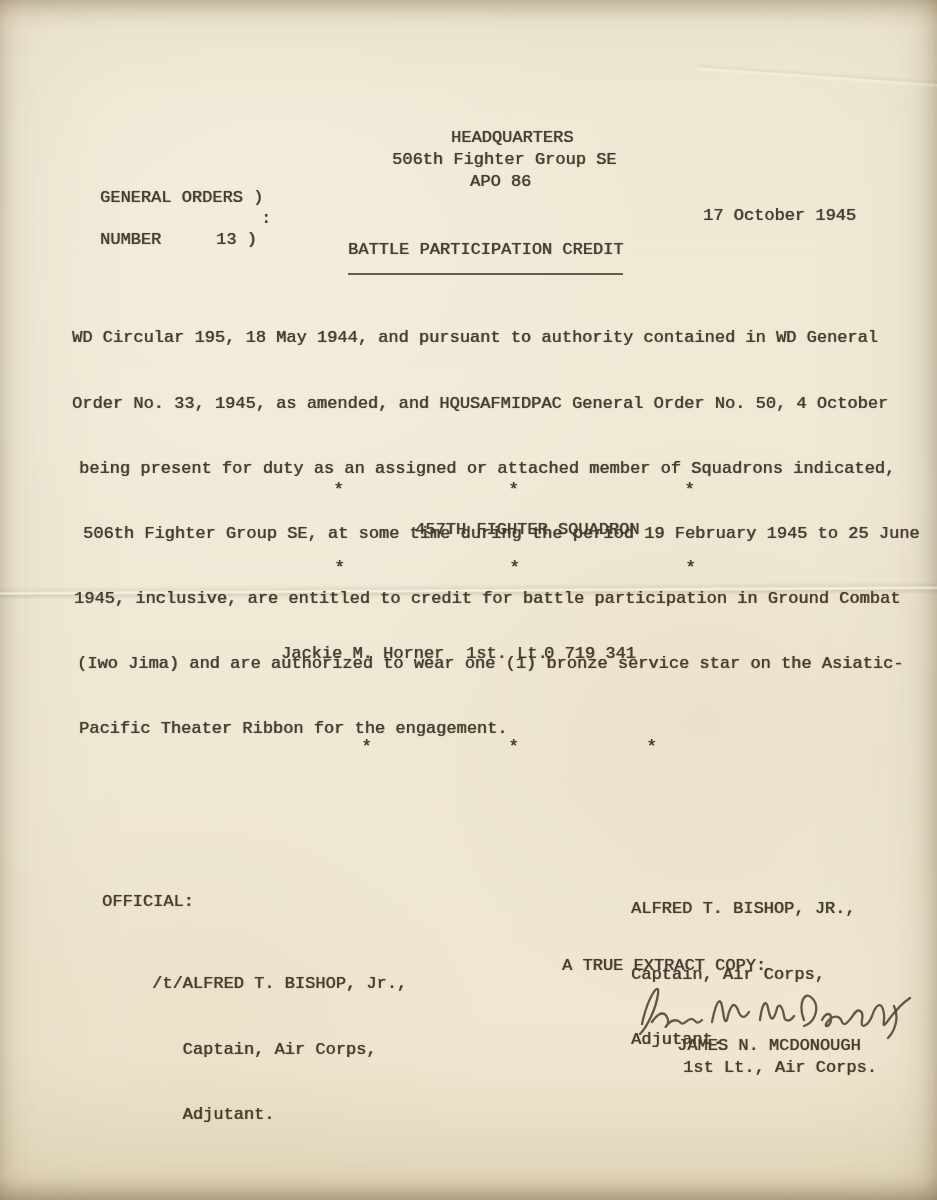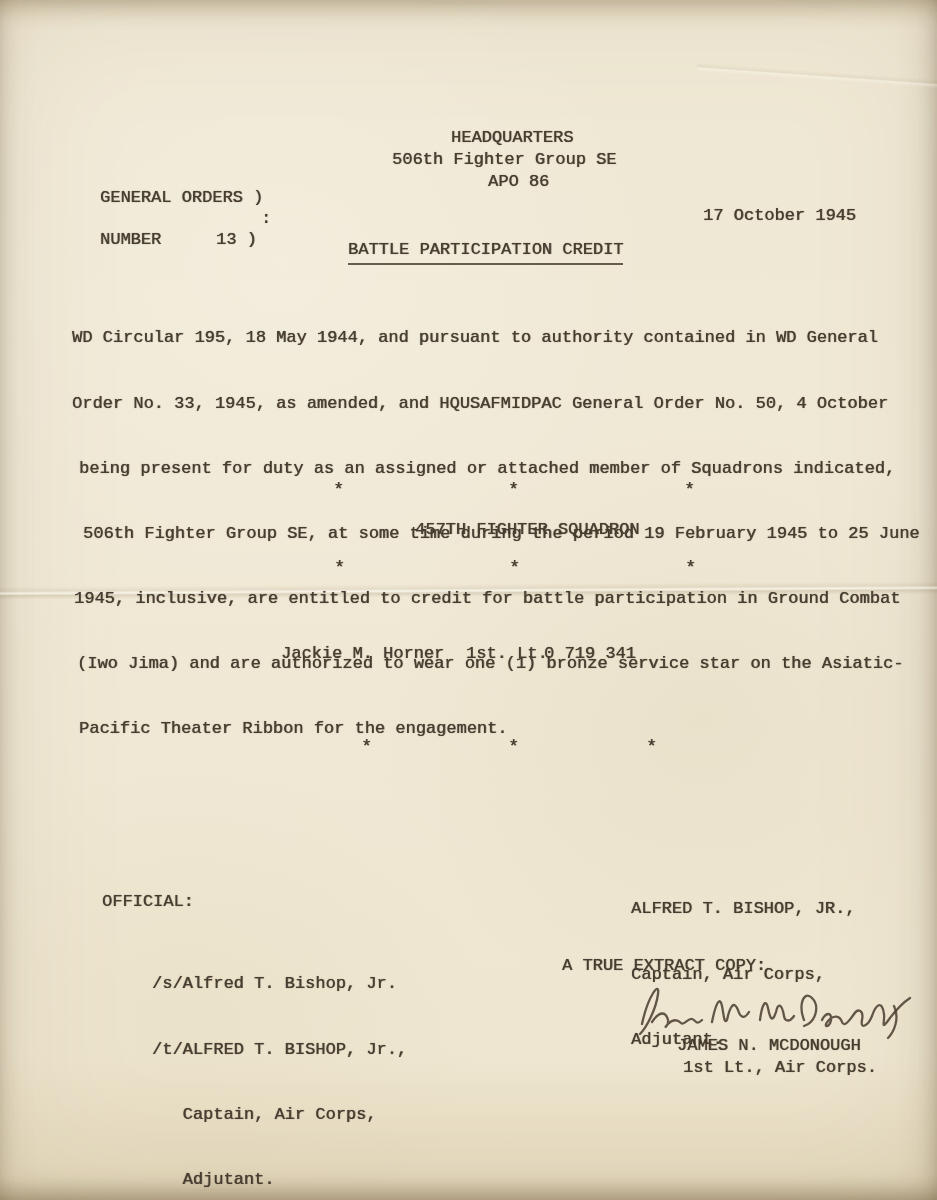--- a/index.html
+++ b/index.html
@@ -25,21 +25,21 @@
   .t{
     position:absolute;
     font-size:17px;
     line-height:21.7px;
     white-space:pre;
     letter-spacing:0;
     text-shadow:0.6px 0 0 rgba(70,60,47,.70), 0 0 1.3px rgba(70,60,47,.45);
   }
   .title-underline{
     border-bottom:2px solid rgba(62,53,40,.78);
-    padding-bottom:2px;
+    padding-bottom:12px;
   }
   .aster{font-size:18px;text-shadow:0.7px 0 0 rgba(70,60,47,.8);}
   .body-block div{white-space:pre;}
   .body-block div:nth-child(3){margin-left:7px;}
   .body-block div:nth-child(4){margin-left:11px;}
   .body-block div:nth-child(5){margin-left:2px;}
   .body-block div:nth-child(6){margin-left:5px;}
   .body-block div:nth-child(7){margin-left:7px;}
   .body-block div:nth-child(8){margin-left:15px;}
   .body-block div:nth-child(9){margin-left:1px;}
@@ -59,21 +59,21 @@
 </head>
 <body>
 
 <div class="paper">
 
   <div class="crease-top"></div>
   <div class="crease-main"></div>
 
   <div class="t" style="left:451px;top:127px">HEADQUARTERS</div>
   <div class="t" style="left:392px;top:149px">506th Fighter Group SE</div>
-  <div class="t" style="left:488px;top:171px">APO 86</div>
+  <div class="t" style="left:470px;top:171px">APO 86</div>
 
   <div class="t" style="left:100px;top:187px">GENERAL ORDERS )</div>
   <div class="t" style="left:261px;top:208px">:</div>
   <div class="t" style="left:100px;top:229px">NUMBER</div>
   <div class="t" style="left:216px;top:229px">13 )</div>
   <div class="t" style="left:703px;top:205px">17 October 1945</div>
 
   <div class="t title-underline" style="left:348px;top:239px">BATTLE PARTICIPATION CREDIT</div>
 
   <div class="t body-block" style="left:72px;top:284px">
@@ -114,21 +114,20 @@
 
 
   <div class="t" style="left:631px;top:855px">
     <div>ALFRED T. BISHOP, JR.,</div>
     <div>Captain, Air Corps,</div>
     <div>Adjutant.</div>
   </div>
 
   <div class="t" style="left:102px;top:891px">OFFICIAL:</div>
   <div class="t" style="left:152px;top:930px">
-    <div>/s/Alfred T. Bishop, Jr.</div>
     <div>/t/ALFRED T. BISHOP, Jr.,</div>
     <div>   Captain, Air Corps,</div>
     <div>   Adjutant.</div>
   </div>
 
   <div class="t" style="left:562px;top:955px">A TRUE EXTRACT COPY:</div>
 
   <svg class="sig-svg" viewBox="0 0 285 72" aria-label="James N. McDonough signature">
     <path d="M10 54 C16 26 28 10 26 24 C24 40 14 58 8 64"></path>
     <path d="M20 52 C28 40 34 42 36 50 C37 56 30 60 36 54 C42 48 46 50 49 53 C52 56 56 48 60 49 C64 50 64 56 70 50"></path>

